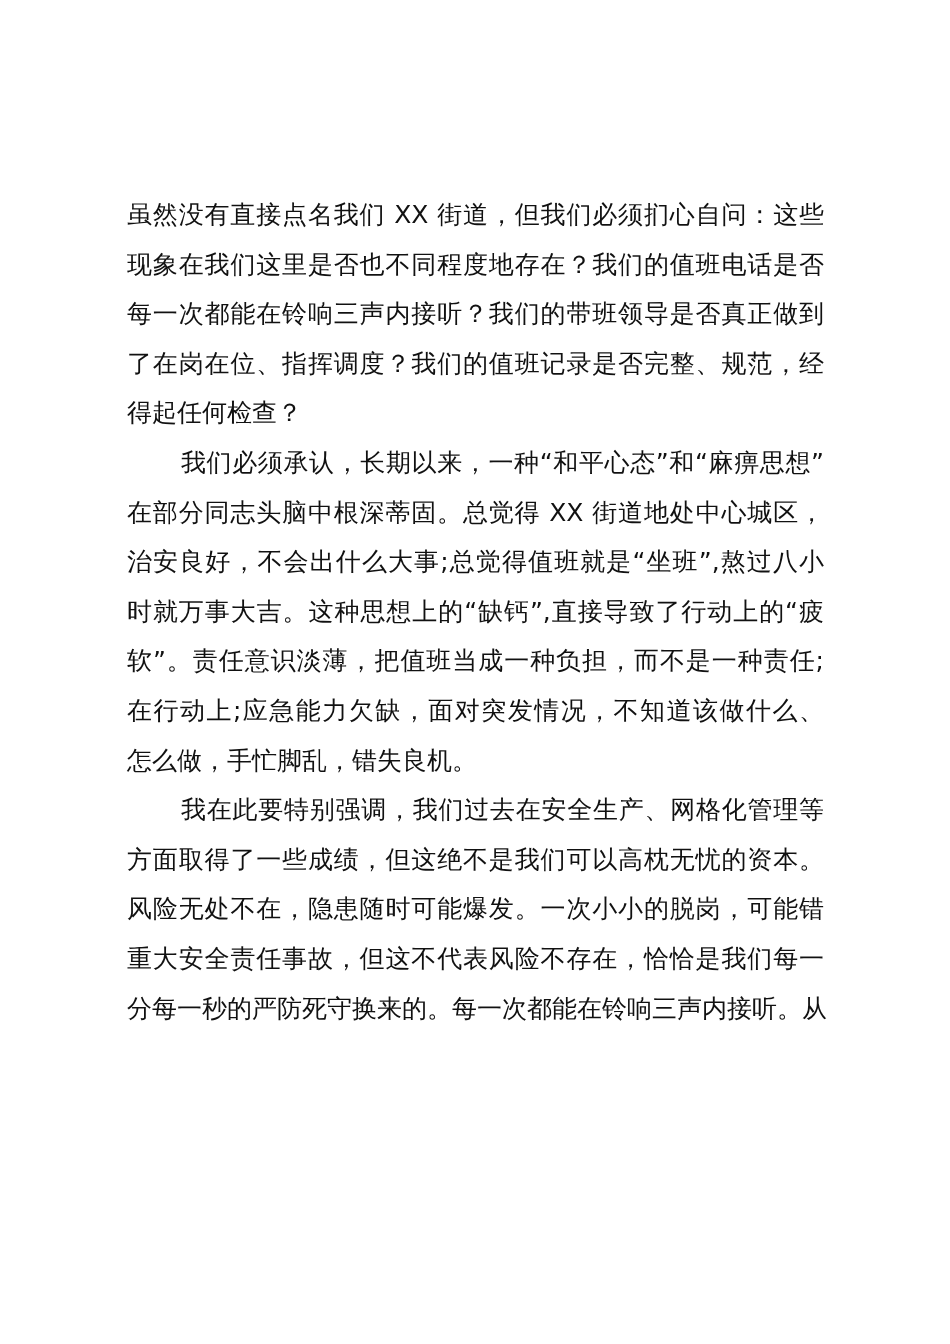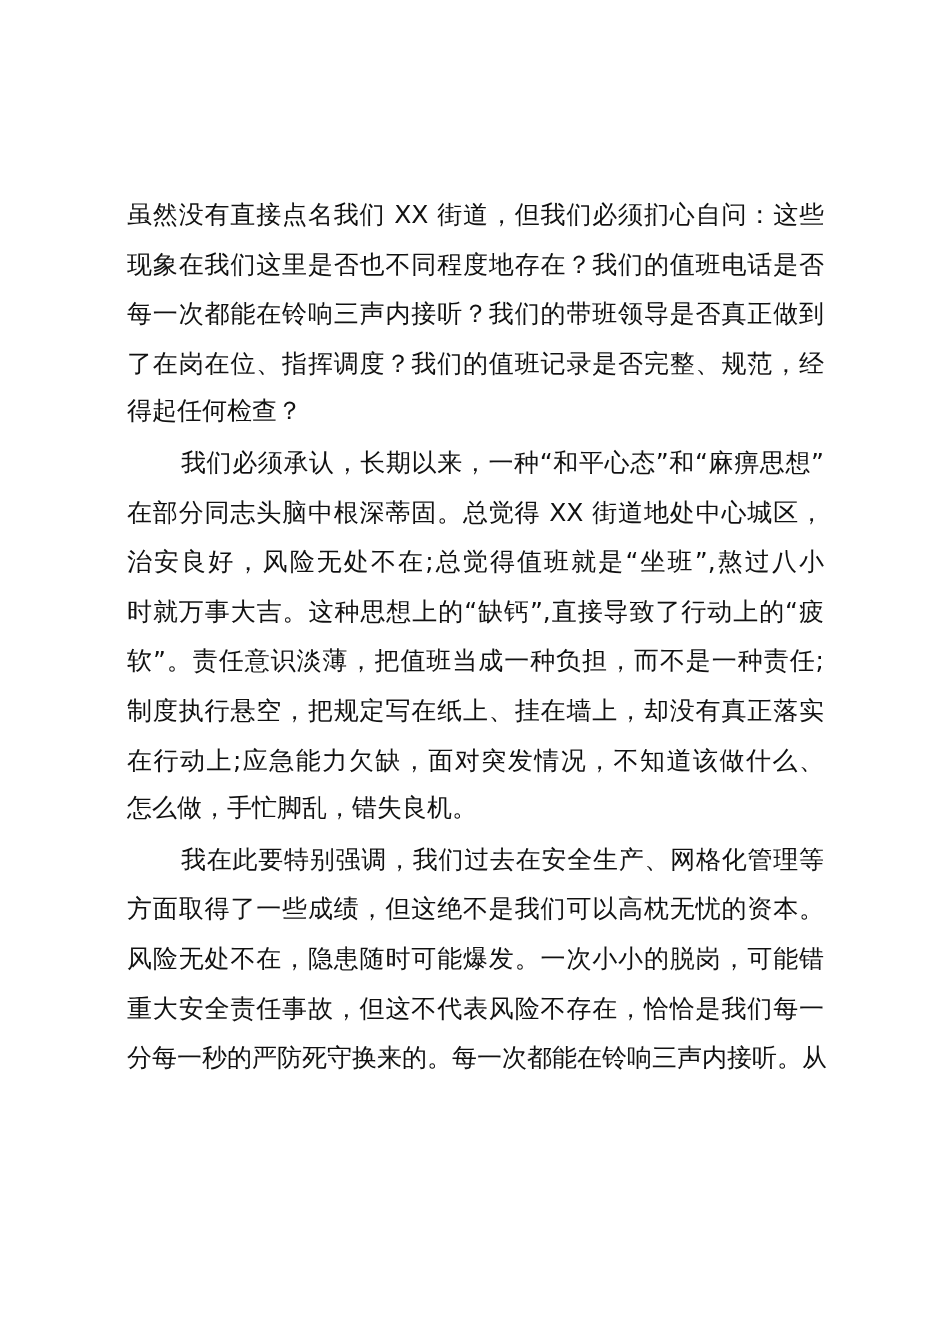--- a/index.html
+++ b/index.html
@@ -34,21 +34,20 @@
     height: 49.6px;
     line-height: 42px;
     font-size: 25px;
     white-space: nowrap;
     text-align: justify;
     text-align-last: justify;
     overflow: visible;
   }
   .line.last {
     text-align-last: left;
-    font-family: Liberation Mono, monospace;
   }
   .line.indent {
     padding-left: 54px;
   }
 </style>
 </head>
 <body>
 
 <div class="page">
   <div class="body-text">
@@ -57,24 +56,23 @@
       <span class="line">虽然没有直接点名我们 XX 街道，但我们必须扪心自问：这些</span>
       <span class="line">现象在我们这里是否也不同程度地存在？我们的值班电话是否</span>
       <span class="line">每一次都能在铃响三声内接听？我们的带班领导是否真正做到</span>
       <span class="line">了在岗在位、指挥调度？我们的值班记录是否完整、规范，经</span>
       <span class="line last">得起任何检查？</span>
     </div>
 
     <div>
       <span class="line indent">我们必须承认，长期以来，一种“和平心态”和“麻痹思想”</span>
       <span class="line">在部分同志头脑中根深蒂固。总觉得 XX 街道地处中心城区，</span>
-      <span class="line">治安良好，风险无处不在;总觉得值班就是“坐班”,熬过八小</span>
+      <span class="line">治安良好，不会出什么大事;总觉得值班就是“坐班”,熬过八小</span>
       <span class="line">时就万事大吉。这种思想上的“缺钙”,直接导致了行动上的“疲</span>
       <span class="line">软”。责任意识淡薄，把值班当成一种负担，而不是一种责任;</span>
-      <span class="line">制度执行悬空，把规定写在纸上、挂在墙上，却没有真正落实</span>
       <span class="line">在行动上;应急能力欠缺，面对突发情况，不知道该做什么、</span>
       <span class="line last">怎么做，手忙脚乱，错失良机。</span>
     </div>
 
     <div>
       <span class="line indent">我在此要特别强调，我们过去在安全生产、网格化管理等</span>
       <span class="line">方面取得了一些成绩，但这绝不是我们可以高枕无忧的资本。</span>
       <span class="line">风险无处不在，隐患随时可能爆发。一次小小的脱岗，可能错</span>
       <span class="line">重大安全责任事故，但这不代表风险不存在，恰恰是我们每一</span>
       <span class="line">分每一秒的严防死守换来的。每一次都能在铃响三声内接听。从</span>

